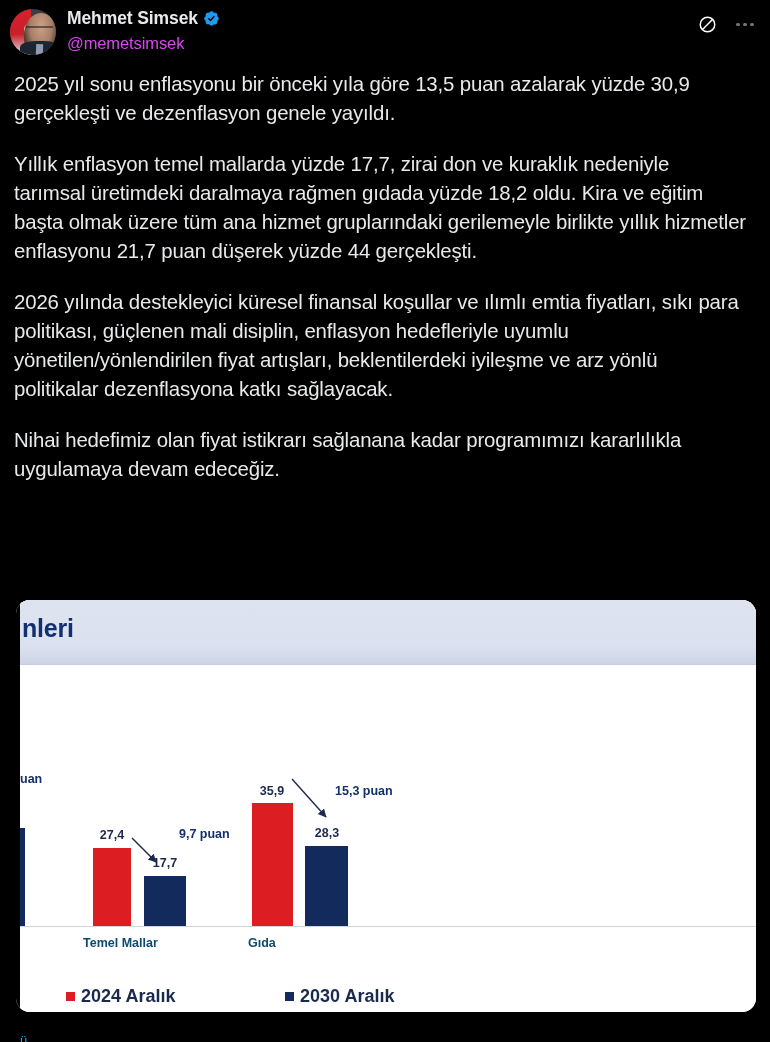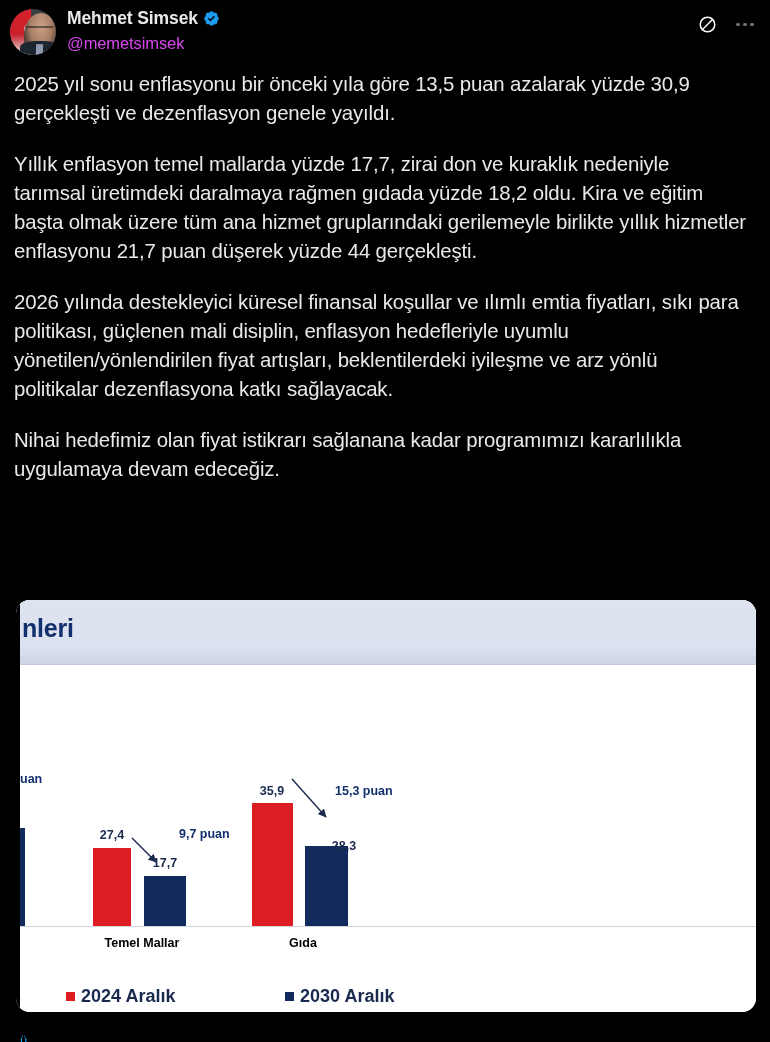--- a/index.html
+++ b/index.html
@@ -210,22 +210,21 @@
     font-size: 12.5px;
     font-weight: 600;
     color: #1a2a4f;
     text-align: center;
     white-space: nowrap;
   }
   .cat-label {
     position: absolute;
     font-size: 12.5px;
     font-weight: 600;
-    color: #000000;
-    text-align: center;
+    color: #0c4a6e;
     white-space: nowrap;
   }
   .delta-label {
     position: absolute;
     font-size: 12.5px;
     font-weight: 700;
     color: #12306e;
     white-space: nowrap;
   }
   .arrow-svg { position: absolute; overflow: visible; }
@@ -345,21 +344,21 @@
         </defs>
         <line x1="2" y1="2" x2="26" y2="26" stroke="#1a2a4f" stroke-width="1.4" marker-end="url(#ah1)"></line>
       </svg>
 
       <div class="cat-label" style="left:63px; width:118px; top:272px;">Temel Mallar</div>
 
       <div class="bar red" style="left:232px; width:41px; height:123px; bottom:86px;"></div>
       <div class="bar-value" style="left:226px; width:52px; top:120px;">35,9</div>
 
       <div class="bar navy" style="left:285px; width:43px; height:80px; bottom:86px;"></div>
-      <div class="bar-value" style="left:298px; width:52px; top:162px;margin-top:13px;">28,3</div>
+      <div class="bar-value" style="left:281px; width:52px; top:162px;">28,3</div>
 
       <div class="delta-label" style="left:287px; top:120px;margin-left:28px;">15,3 puan</div>
 
       <svg class="arrow-svg" style="left:270px; top:113px; width:48px; height:52px;">
         <defs>
           <marker id="ah2" markerWidth="7" markerHeight="7" refX="5.5" refY="3" orient="auto">
             <path d="M0,0 L6,3 L0,6 z" fill="#1a2a4f"></path>
           </marker>
         </defs>
         <line x1="2" y1="2" x2="36" y2="40" stroke="#1a2a4f" stroke-width="1.4" marker-end="url(#ah2)"></line>

